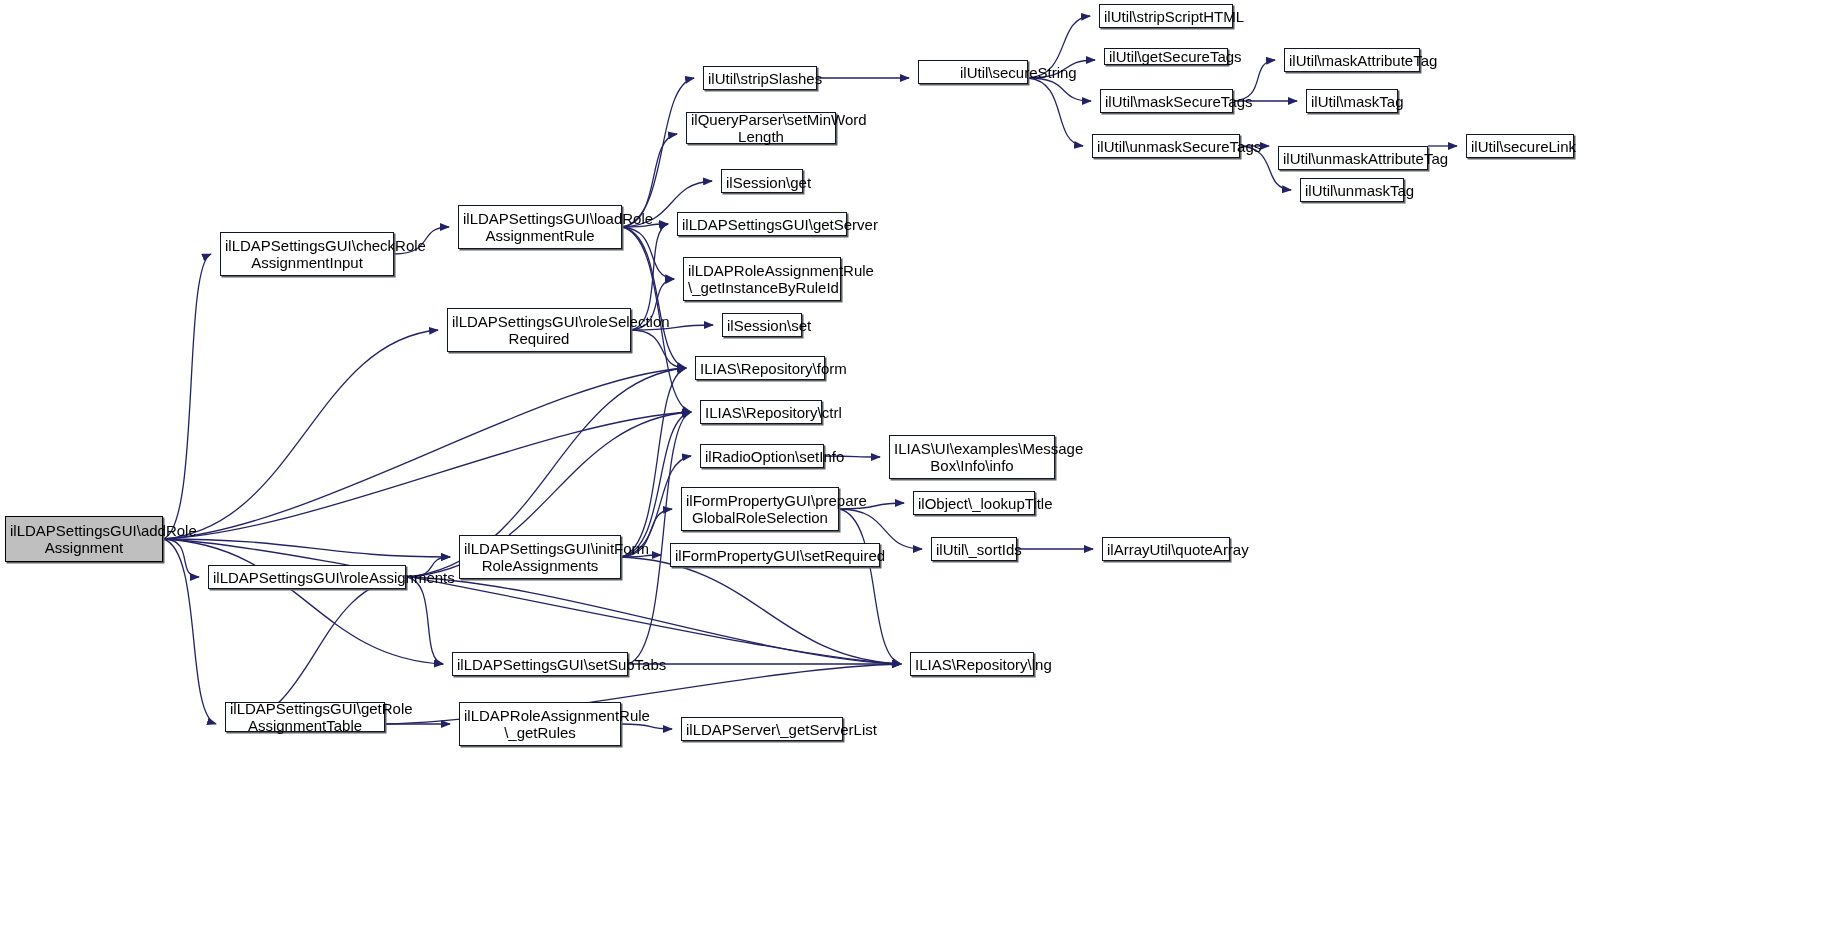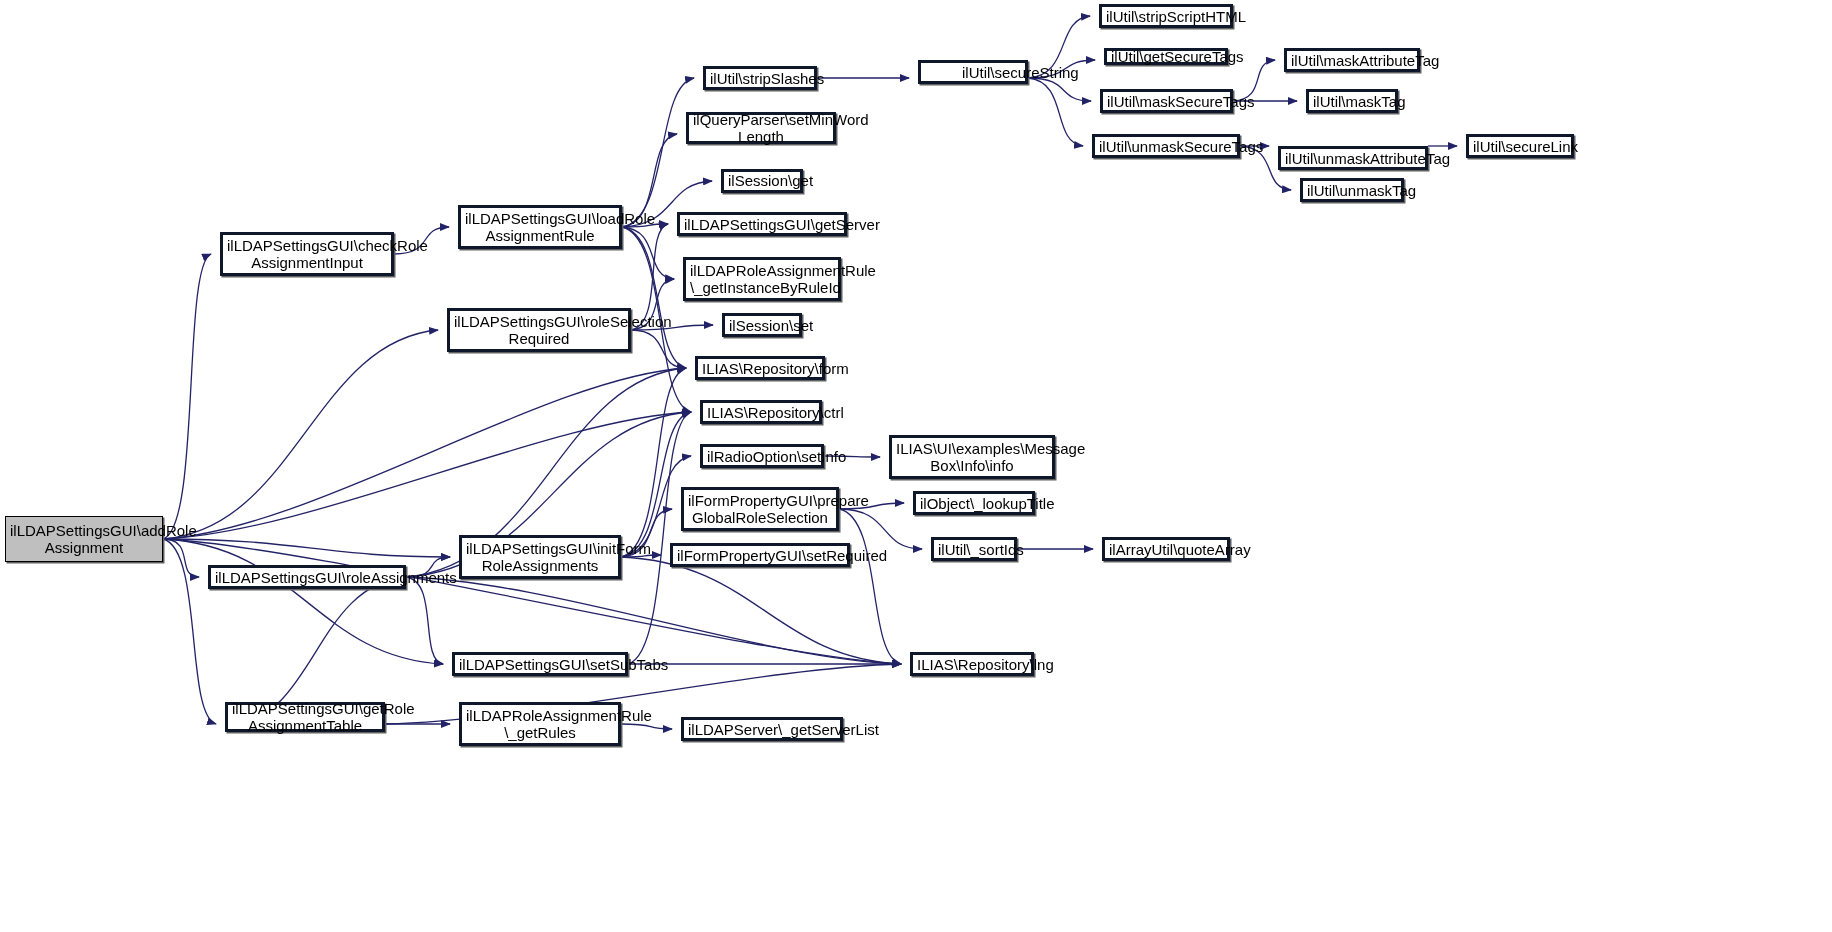--- a/index.html
+++ b/index.html
@@ -19,21 +19,21 @@
     position: absolute;
     left: 0;
     top: 0;
     width: 1832px;
     height: 932px;
     pointer-events: none;
   }
   .node {
     position: absolute;
     box-sizing: border-box;
-    border: 3px solid #0f172a;
+    border: 1px solid #0f172a;
     background: #ffffff;
     color: #000000;
     font-size: 15px;
     line-height: 17px;
     display: flex;
     align-items: center;
     justify-content: center;
     text-align: center;
     padding: 1px 4px;
     white-space: pre-line;
@@ -138,21 +138,21 @@
       <div class="node" style="left: 721px; top: 169px; width: 82px; height: 24px; align-items: flex-end;"><span>ilSession\get</span></div>
       <div class="node" style="left: 677px; top: 212px; width: 170px; height: 24px;"><span>ilLDAPSettingsGUI\getServer</span></div>
       <div class="node" style="left: 683px; top: 257px; width: 158px; height: 44px;"><span>ilLDAPRoleAssignmentRule
 \_getInstanceByRuleId</span></div>
       <div class="node" style="left: 722px; top: 313px; width: 80px; height: 24px;"><span>ilSession\set</span></div>
       <div class="node" style="left: 695px; top: 356px; width: 130px; height: 24px;"><span>ILIAS\Repository\form</span></div>
       <div class="node" style="left: 700px; top: 400px; width: 122px; height: 24px;"><span>ILIAS\Repository\ctrl</span></div>
       <div class="node" style="left: 700px; top: 444px; width: 124px; height: 24px;"><span>ilRadioOption\setInfo</span></div>
       <div class="node" style="left: 681px; top: 487px; width: 158px; height: 44px;"><span>ilFormPropertyGUI\prepare
 GlobalRoleSelection</span></div>
-      <div class="node" style="left: 670px; top: 543px; width: 180px; height: 24px;"><span>ilFormPropertyGUI\setRequired</span></div>
+      <div class="node" style="left: 670px; top: 543px; width: 210px; height: 24px;"><span>ilFormPropertyGUI\setRequired</span></div>
       <div class="node" style="left: 910px; top: 652px; width: 124px; height: 24px;"><span>ILIAS\Repository\lng</span></div>
       <div class="node" style="left: 681px; top: 717px; width: 162px; height: 24px;"><span>ilLDAPServer\_getServerList</span></div>
       <div class="node" style="left: 918px; top: 60px; width: 110px; height: 24px; padding-left: 41px;"><span>ilUtil\secureString</span></div>
       <div class="node" style="left: 889px; top: 435px; width: 166px; height: 44px;"><span>ILIAS\UI\examples\Message
 Box\Info\info</span></div>
       <div class="node" style="left: 913px; top: 491px; width: 122px; height: 24px;"><span>ilObject\_lookupTitle</span></div>
       <div class="node" style="left: 931px; top: 537px; width: 86px; height: 24px;"><span>ilUtil\_sortIds</span></div>
       <div class="node" style="left: 1099px; top: 4px; width: 134px; height: 24px;"><span>ilUtil\stripScriptHTML</span></div>
       <div class="node" style="left: 1104px; top: 48px; width: 124px; height: 17px;"><span>ilUtil\getSecureTags</span></div>
       <div class="node" style="left: 1100px; top: 89px; width: 133px; height: 24px;"><span>ilUtil\maskSecureTags</span></div>

